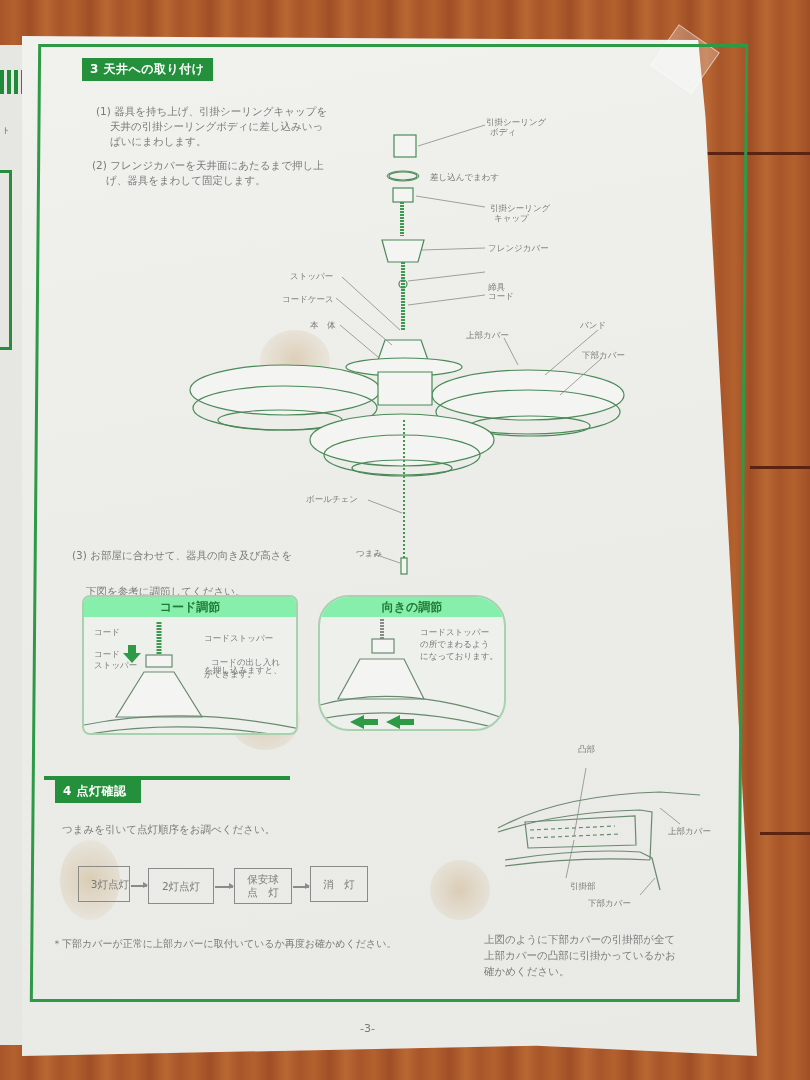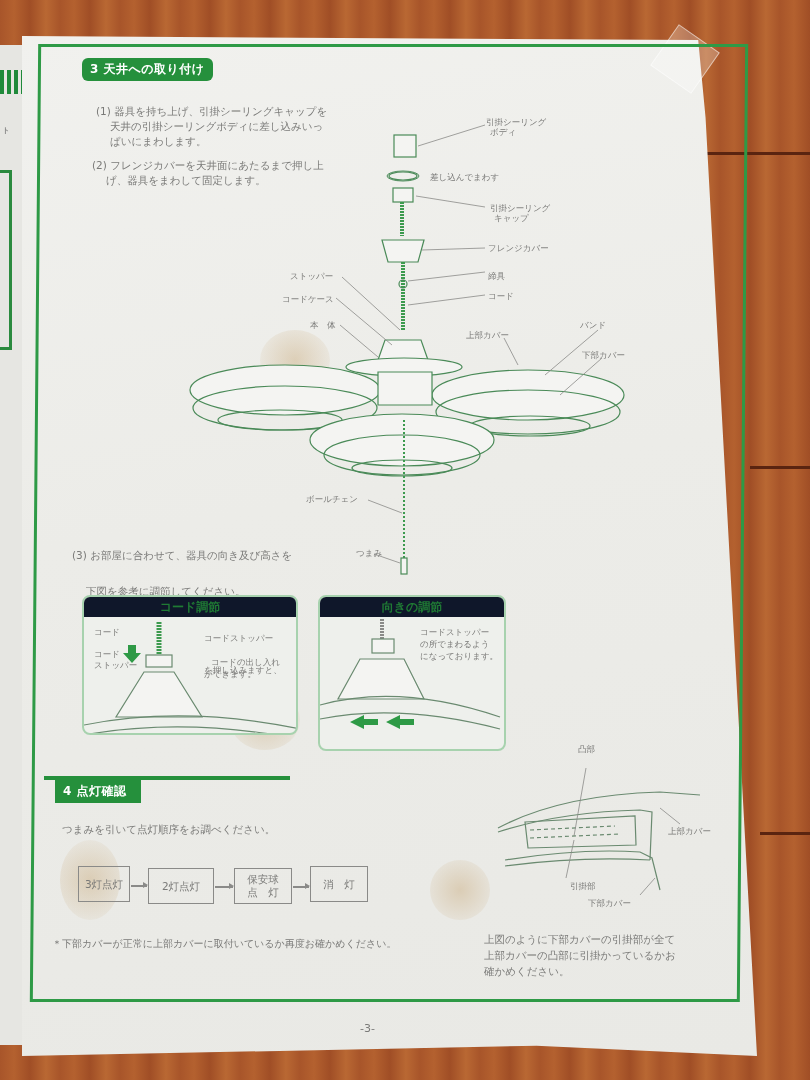--- a/index.html
+++ b/index.html
@@ -36,21 +36,21 @@
     position: absolute; background: #25903c; color: #fff; font-weight: bold;
     font-size: 12px; padding: 3px 8px; letter-spacing: 0.5px;
   }
   .section-rule { position: absolute; height: 4px; background: #25903c; }
   .txt { position: absolute; color: #7a7a78; font-size: 10.5px; line-height: 15px; white-space: nowrap; }
   .lbl { position: absolute; color: #7a7a78; font-size: 8.5px; line-height: 10px; white-space: nowrap; }
   .panel {
     position: absolute; border: 2px solid #a7d2ae; border-radius: 8px; background: #eef0ec;
     overflow: hidden;
   }
-  .panel .ph { height: 20px; background: #0f172a; color: #1f7a34; font-weight: bold; font-size: 12px; text-align: center; line-height: 20px; }
+  .panel .ph { height: 20px; background: #86efac; color: #1f7a34; font-weight: bold; font-size: 12px; text-align: center; line-height: 20px; }
   .flow-box {
     position: absolute; border: 1.5px solid #8a8a88; height: 36px; text-align: center;
     color: #7a7a78; font-size: 10.5px; display: flex; align-items: center; justify-content: center; line-height: 13px;
   }
   .flow-arrow { position: absolute; height: 1.5px; background: #8a8a88; }
   .flow-arrow::after { content: ""; position: absolute; right: -1px; top: -3px; border-left: 5px solid #8a8a88; border-top: 3.5px solid transparent; border-bottom: 3.5px solid transparent; }
   .page-num { position: absolute; left: 360px; top: 1022px; color: #7a7a78; font-size: 11px; }
   .tape { position: absolute; left: 660px; top: 34px; width: 50px; height: 50px;
     background: rgba(255,255,255,0.25); border: 1px solid rgba(255,255,255,0.5); transform: rotate(35deg); }
   svg.drawing { position: absolute; left: 0; top: 0; }
@@ -71,21 +71,21 @@
 <div class="sheet"></div>
 <div class="tape"></div>
 
 <div class="stain" style="left:260px;top:330px;width:70px;height:60px;"></div>
 <div class="stain" style="left:60px;top:840px;width:60px;height:80px;"></div>
 <div class="stain" style="left:430px;top:860px;width:60px;height:60px;"></div>
 <div class="stain" style="left:230px;top:690px;width:70px;height:60px;"></div>
 
 <div class="border-frame"></div>
 
-<div class="section-head" style="left:82px;top:58px;border-radius:6px;">3 天井への取り付け</div>
+<div class="section-head" style="left:82px;top:58px;">3 天井への取り付け</div>
 
 <div class="txt" style="left:96px;top:104px;">(1) 器具を持ち上げ、引掛シーリングキャップを</div>
 <div class="txt" style="left:110px;top:119px;">天井の引掛シーリングボディに差し込みいっ</div>
 <div class="txt" style="left:110px;top:134px;">ぱいにまわします。</div>
 <div class="txt" style="left:92px;top:158px;">(2) フレンジカバーを天井面にあたるまで押し上</div>
 <div class="txt" style="left:106px;top:173px;">げ、器具をまわして固定します。</div>
 <div class="txt" style="left:72px;top:548px;">(3) お部屋に合わせて、器具の向き及び高さを</div>
 <div class="txt" style="left:86px;top:584px;">下図を参考に調節してください。</div>
 
 <svg class="drawing" width="810" height="1080">
@@ -142,21 +142,21 @@
 
   <ellipse cx="403" cy="176" rx="16" ry="5" stroke="#4a8a58" fill="none" stroke-width="1"></ellipse>
 </svg>
 
 <div class="lbl" style="left:486px;top:117px;">引掛シーリング</div>
 <div class="lbl" style="left:490px;top:127px;">ボディ</div>
 <div class="lbl" style="left:430px;top:172px;">差し込んでまわす</div>
 <div class="lbl" style="left:490px;top:203px;">引掛シーリング</div>
 <div class="lbl" style="left:494px;top:213px;">キャップ</div>
 <div class="lbl" style="left:488px;top:243px;">フレンジカバー</div>
-<div class="lbl" style="left:488px;top:271px;">締具</div>
+<div class="lbl" style="left:488px;top:282px;">締具</div>
 <div class="lbl" style="left:488px;top:291px;">コード</div>
 <div class="lbl" style="left:290px;top:271px;">ストッパー</div>
 <div class="lbl" style="left:282px;top:294px;">コードケース</div>
 <div class="lbl" style="left:310px;top:320px;">本　体</div>
 <div class="lbl" style="left:466px;top:330px;">上部カバー</div>
 <div class="lbl" style="left:580px;top:320px;">バンド</div>
 <div class="lbl" style="left:582px;top:350px;">下部カバー</div>
 <div class="lbl" style="left:306px;top:494px;">ボールチェン</div>
 <div class="lbl" style="left:340px;top:548px;margin-left:16px;">つまみ</div>
 
@@ -174,21 +174,21 @@
   </svg>
   <div class="lbl" style="left:10px;top:30px;">コード</div>
   <div class="lbl" style="left:10px;top:52px;">コード</div>
   <div class="lbl" style="left:10px;top:63px;">ストッパー</div>
   <div class="lbl" style="left:120px;top:36px;">コードストッパー</div>
   <div class="lbl" style="left:120px;top:48px;margin-top:20px;">を押し込みますと、</div>
   <div class="lbl" style="left:120px;top:60px;margin-left:7px;">コードの出し入れ</div>
   <div class="lbl" style="left:120px;top:72px;">ができます。</div>
 </div>
 
-<div class="panel" style="left:318px;top:595px;width:188px;height:156px;">
+<div class="panel" style="left:318px;top:595px;width:188px;height:136px;border-radius:31px;">
   <div class="ph">向きの調節</div>
   <svg width="188" height="120">
     <g stroke="#6a8a70" fill="none" stroke-width="1.2">
       <line x1="62" y1="2" x2="62" y2="22" stroke="#8a8a88" stroke-width="4" stroke-dasharray="2,1"></line>
       <rect x="52" y="22" width="22" height="14" fill="#f4f4f2"></rect>
       <path d="M40 42 L84 42 L104 82 L18 82 Z" fill="#f4f4f2"></path>
       <path d="M0 88 Q80 66 180 100"></path>
       <path d="M0 102 Q80 86 180 112"></path>
     </g>
     <path d="M30 105 L44 98 L44 102 L58 102 L58 108 L44 108 L44 112 Z" fill="#2e9a46"></path>
@@ -197,21 +197,21 @@
   <div class="lbl" style="left:100px;top:30px;">コードストッパー</div>
   <div class="lbl" style="left:100px;top:42px;">の所でまわるよう</div>
   <div class="lbl" style="left:100px;top:54px;">になっております。</div>
 </div>
 
 <div class="section-rule" style="left:44px;top:776px;width:246px;"></div>
 <div class="section-head" style="left:46px;top:780px;width:86px;margin-left:9px;">4 点灯確認</div>
 
 <div class="txt" style="left:62px;top:822px;">つまみを引いて点灯順序をお調べください。</div>
 
-<div class="flow-box" style="left:78px;top:866px;width:52px;">
+<div class="flow-box" style="left:78px;top:866px;width:52px;justify-content:flex-end;">
     <span>3灯点灯</span>
   </div>
 <div class="flow-arrow" style="left:131px;top:885px;width:16px;"></div>
 <div class="flow-box" style="left:148px;top:868px;width:66px;">
     <span>2灯点灯</span>
   </div>
 <div class="flow-arrow" style="left:215px;top:886px;width:18px;"></div>
 <div class="flow-box" style="left:234px;top:868px;width:58px;white-space:pre-line;"><span style="white-space:pre-line;">保安球
 点　灯</span></div>
 <div class="flow-arrow" style="left:293px;top:886px;width:16px;"></div>

